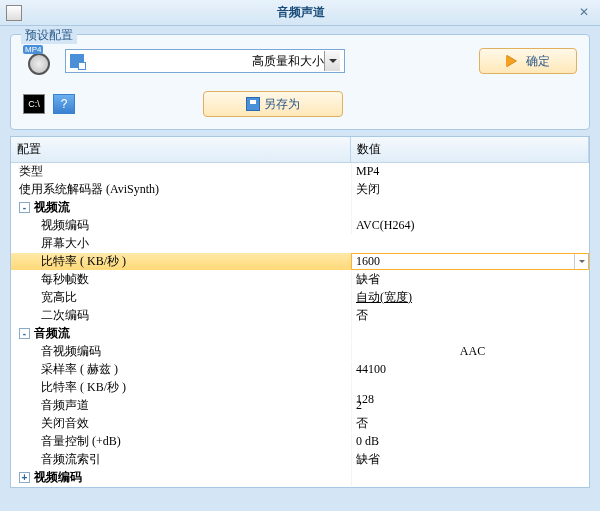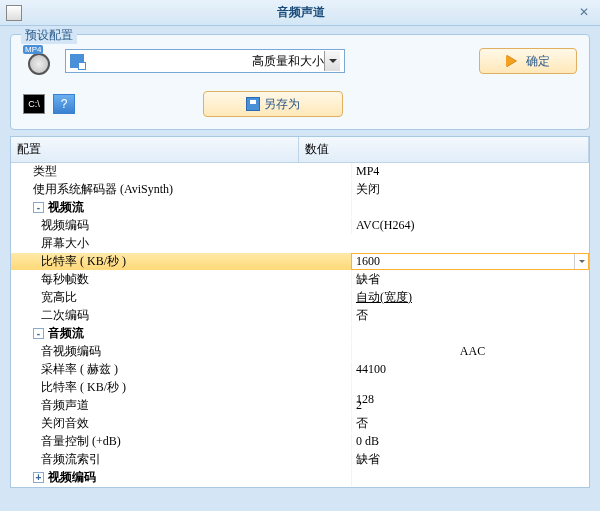--- a/index.html
+++ b/index.html
@@ -182,32 +182,32 @@
 }
 .grid-header {
   display: flex;
   background: linear-gradient(#f4f9fd, #e0edf8);
   border-bottom: 1px solid #c0d4e8;
 }
 .grid-header > div {
   padding: 4px 6px;
   border-right: 1px solid #c0d4e8;
 }
-.col-key { width: 288px; }
+.col-key { width: 340px; }
 .col-val { flex: 1; }
 .grid-body { }
 .row {
   display: flex;
   border-bottom: 1px solid #ffffff;
   height: 18px;
   align-items: center;
 }
 .row .cell-key {
   width: 340px;
-  padding-left: 22px;
+  padding-left: 8px;
   display: flex;
   align-items: center;
 }
 .row .cell-val {
   flex: 1;
   padding-left: 4px;
   border-left: 1px solid #eef4fa;
   height: 100%;
   display: flex;
   align-items: center;

